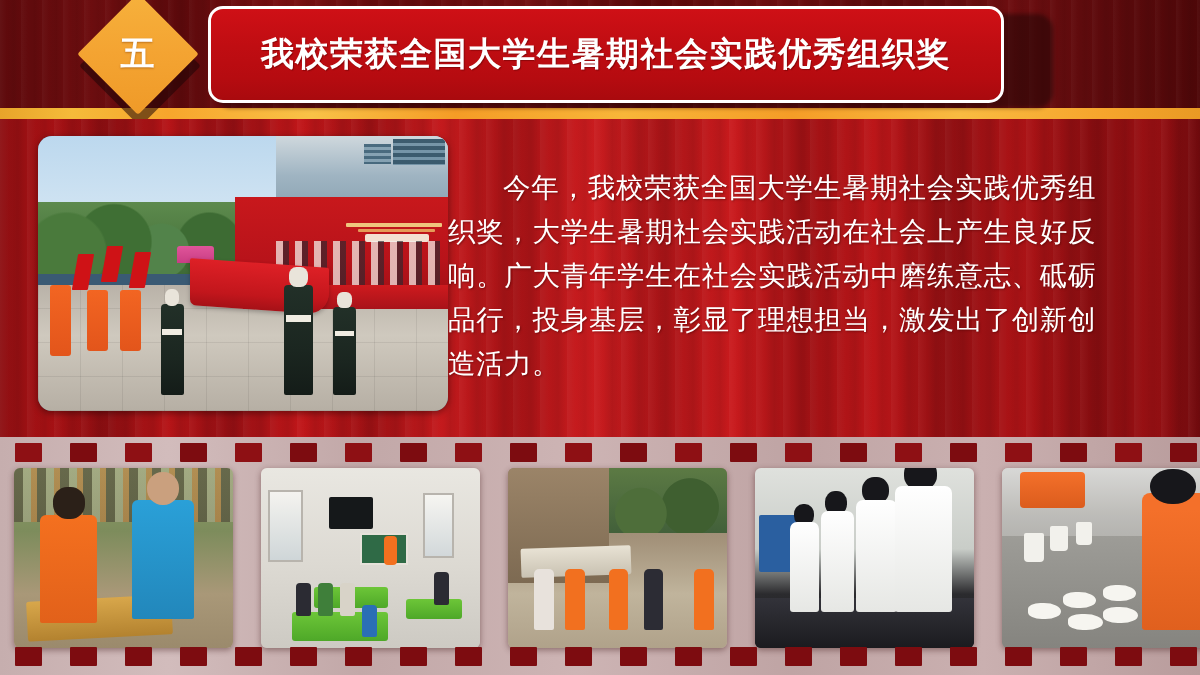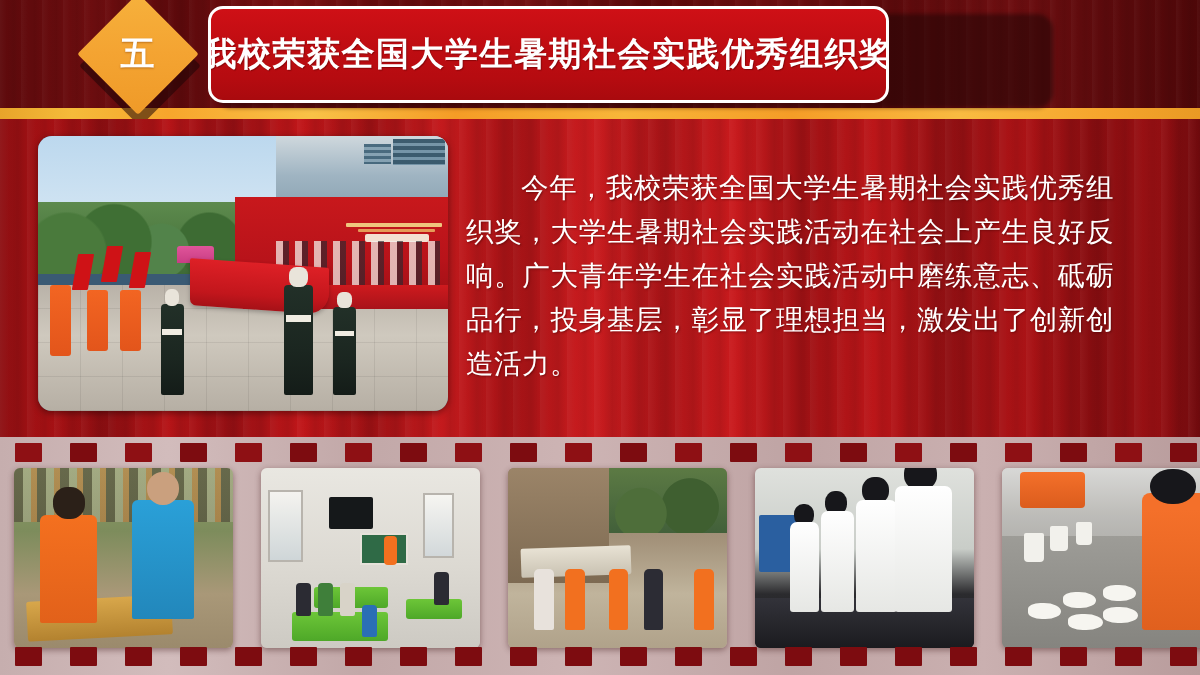--- a/index.html
+++ b/index.html
@@ -88,21 +88,21 @@
     position: absolute;
     left: 215px; top: 14px;
     width: 838px; height: 94px;
     background: rgba(25,3,4,0.5);
     border-radius: 16px;
     filter: blur(2px);
   }
   .title-plaque {
     position: absolute;
     left: 208px; top: 6px;
-    width: 681px; height: 97px;
+    width: 796px; height: 97px;
     border: 3px solid #ffffff;
     border-radius: 15px;
     background: linear-gradient(180deg, #cf1016 0%, #c00d12 40%, #b60b10 75%, #a90a0e 100%);
     box-sizing: border-box;
     display: flex;
     align-items: center;
     justify-content: center;
     overflow: hidden;
   }
   .title-text {
@@ -252,21 +252,21 @@
     background: repeating-linear-gradient(90deg,
       rgba(245,242,236,0.85) 0 7px,
       rgba(40,40,48,0.75) 7px 13px,
       rgba(245,242,236,0.0) 13px 19px);
     opacity: .85;
   }
 
   
   .body-text {
     position: absolute;
-    left: 466px; top: 166px;
+    left: 448px; top: 166px;
     width: 648px;
     color: #ffffff;
     font-size: 27.5px;
     line-height: 44px;
     text-align: justify;
     text-indent: 2em;
     font-family: "Liberation Serif", "DejaVu Serif", serif;
     text-shadow: 1px 1px 2px rgba(70,0,0,0.5);
     letter-spacing: 0.5px;
   }

